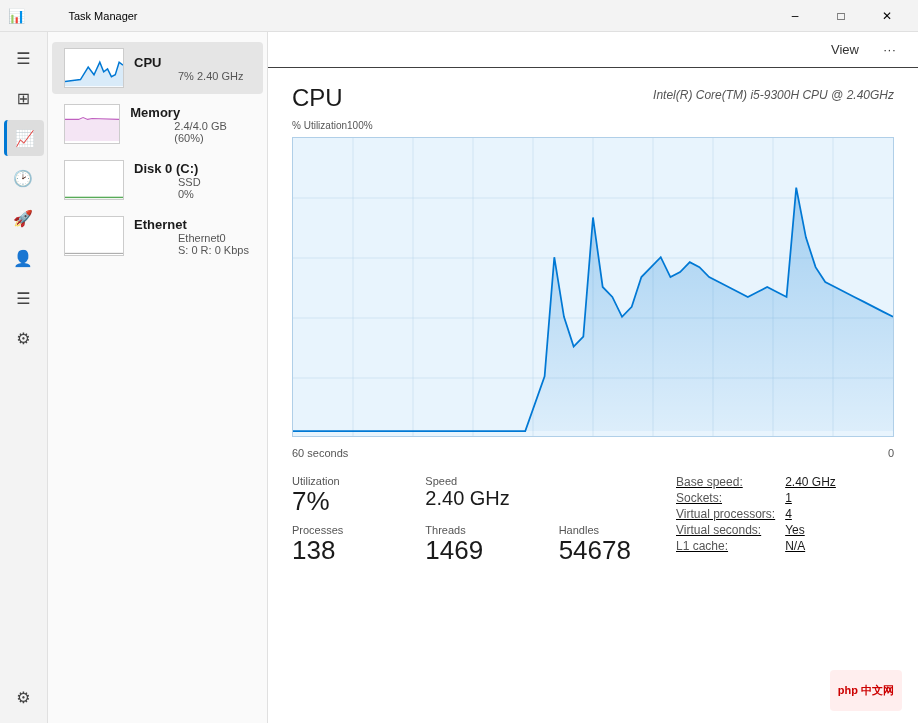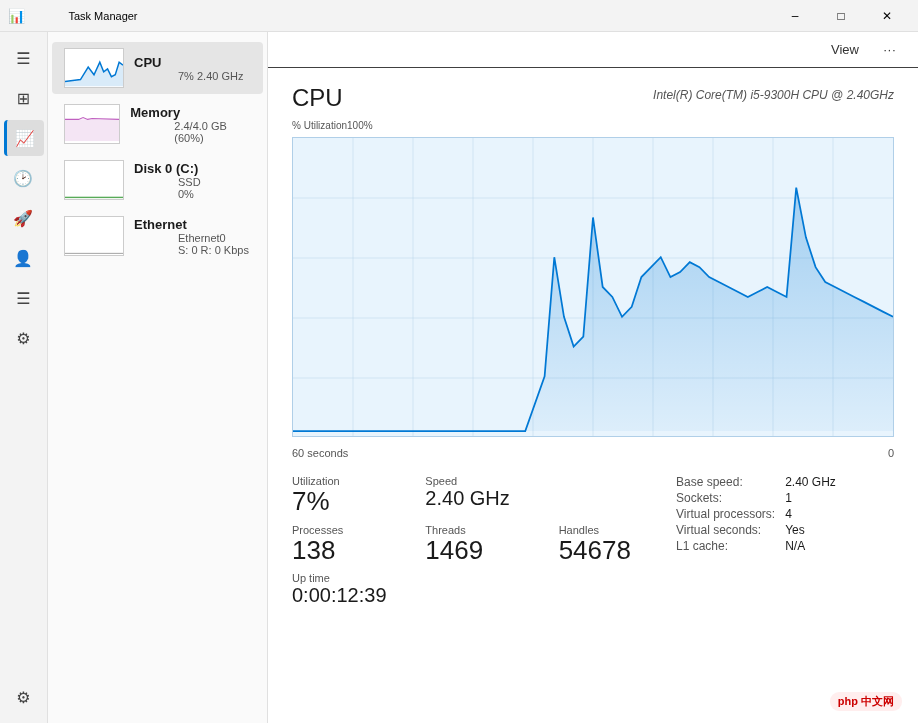--- a/index.html
+++ b/index.html
@@ -248,27 +248,23 @@
           </div>
           <div class="stat-block">
             <div class="stat-label">Threads</div>
             <div class="stat-value">1469</div>
           </div>
           <div class="stat-block">
             <div class="stat-label">Handles</div>
             <div class="stat-value">54678</div>
           </div>
 
-          <div class="stat-block" style="grid-column: span 3;">
-            <div class="stat-label">Up time</div>
-            <div class="stat-value-sm">0:00:12:39</div>
-          </div>
-        </div>
-
-        <div style="min-width:220px; padding-top:2px;">
+        </div>
+
+        <div style="min-width:220px; padding-top:2px;text-decoration:underline;">
           <table class="right-stats-table">
             <tbody>
                 <tr>
               <td>Base speed:</td>
               <td>2.40 GHz</td>
             </tr>
             <tr>
               <td>Sockets:</td>
               <td>1</td>
             </tr>
@@ -283,15 +279,15 @@
             <tr>
               <td>L1 cache:</td>
               <td>N/A</td>
             </tr>
           </tbody>
             </table>
         </div>
       </div>
     </div>
 
-    <div style="position:absolute; bottom:12px; right:16px; font-size:11px; color:#cc0000; font-weight:bold; background: rgba(255,200,200,0.3); padding:2px 8px; border-radius:9px;">php 中文网</div>
+    <div style="position:absolute; bottom:12px; right:16px; font-size:11px; color:#cc0000; font-weight:bold; background: rgba(255,200,200,0.3); padding:13px 8px; border-radius:4px;">php 中文网</div>
   </div>
 </div>
 
 </body></html>

